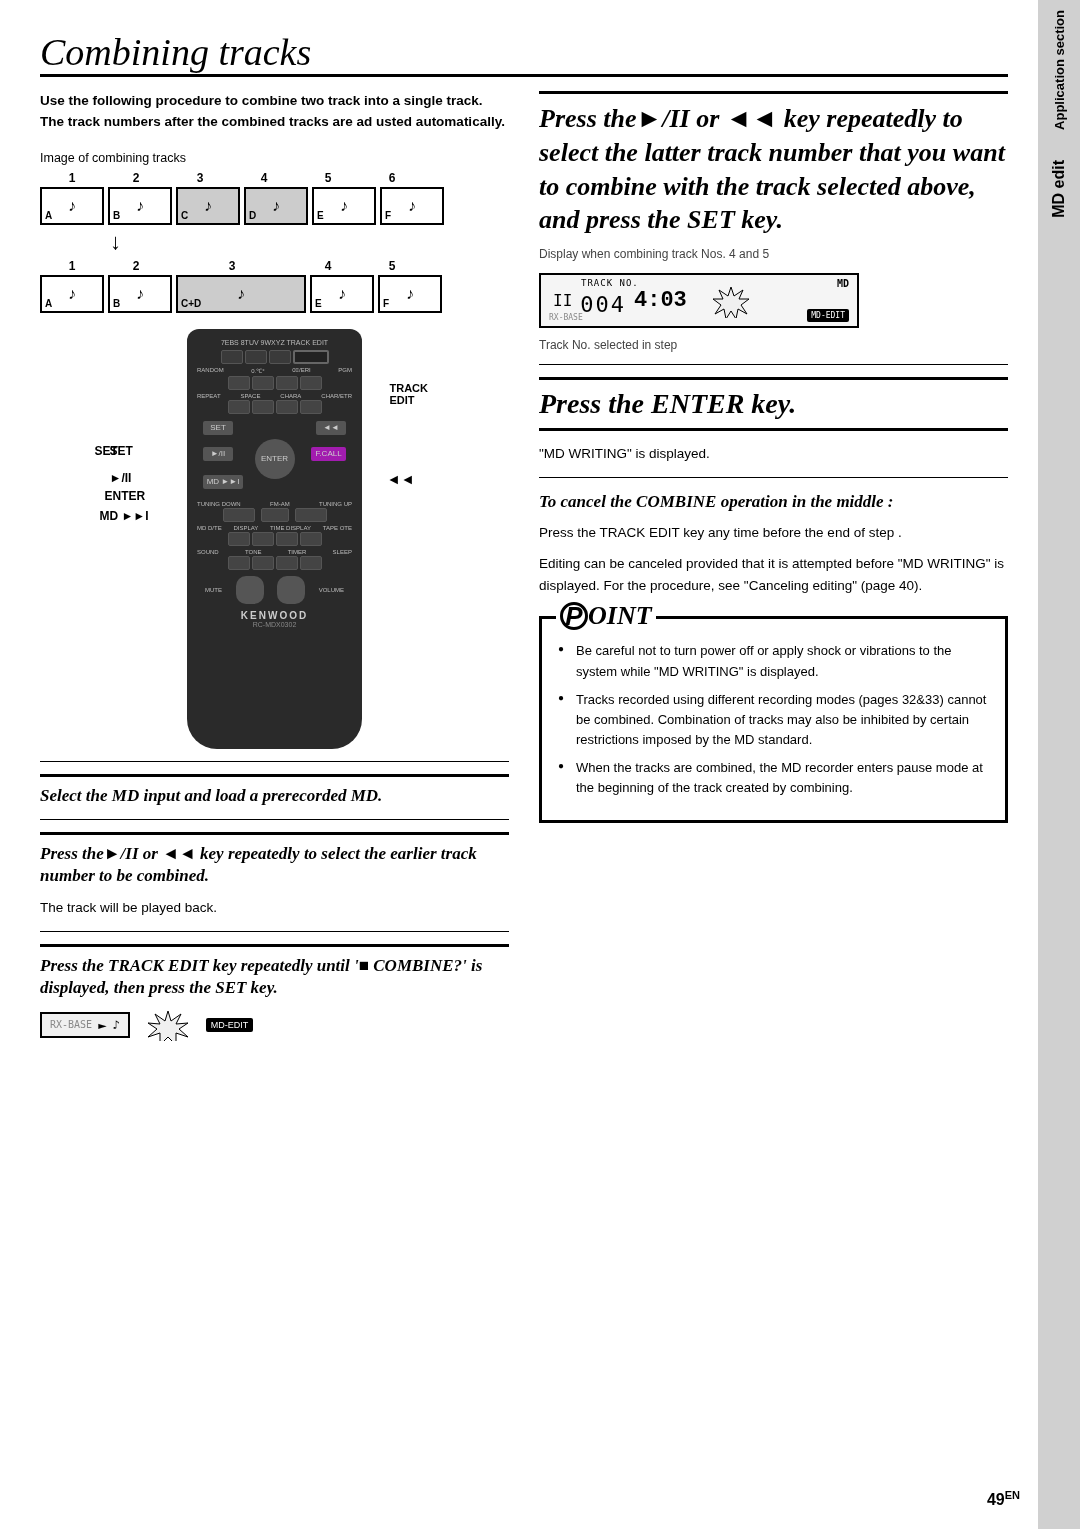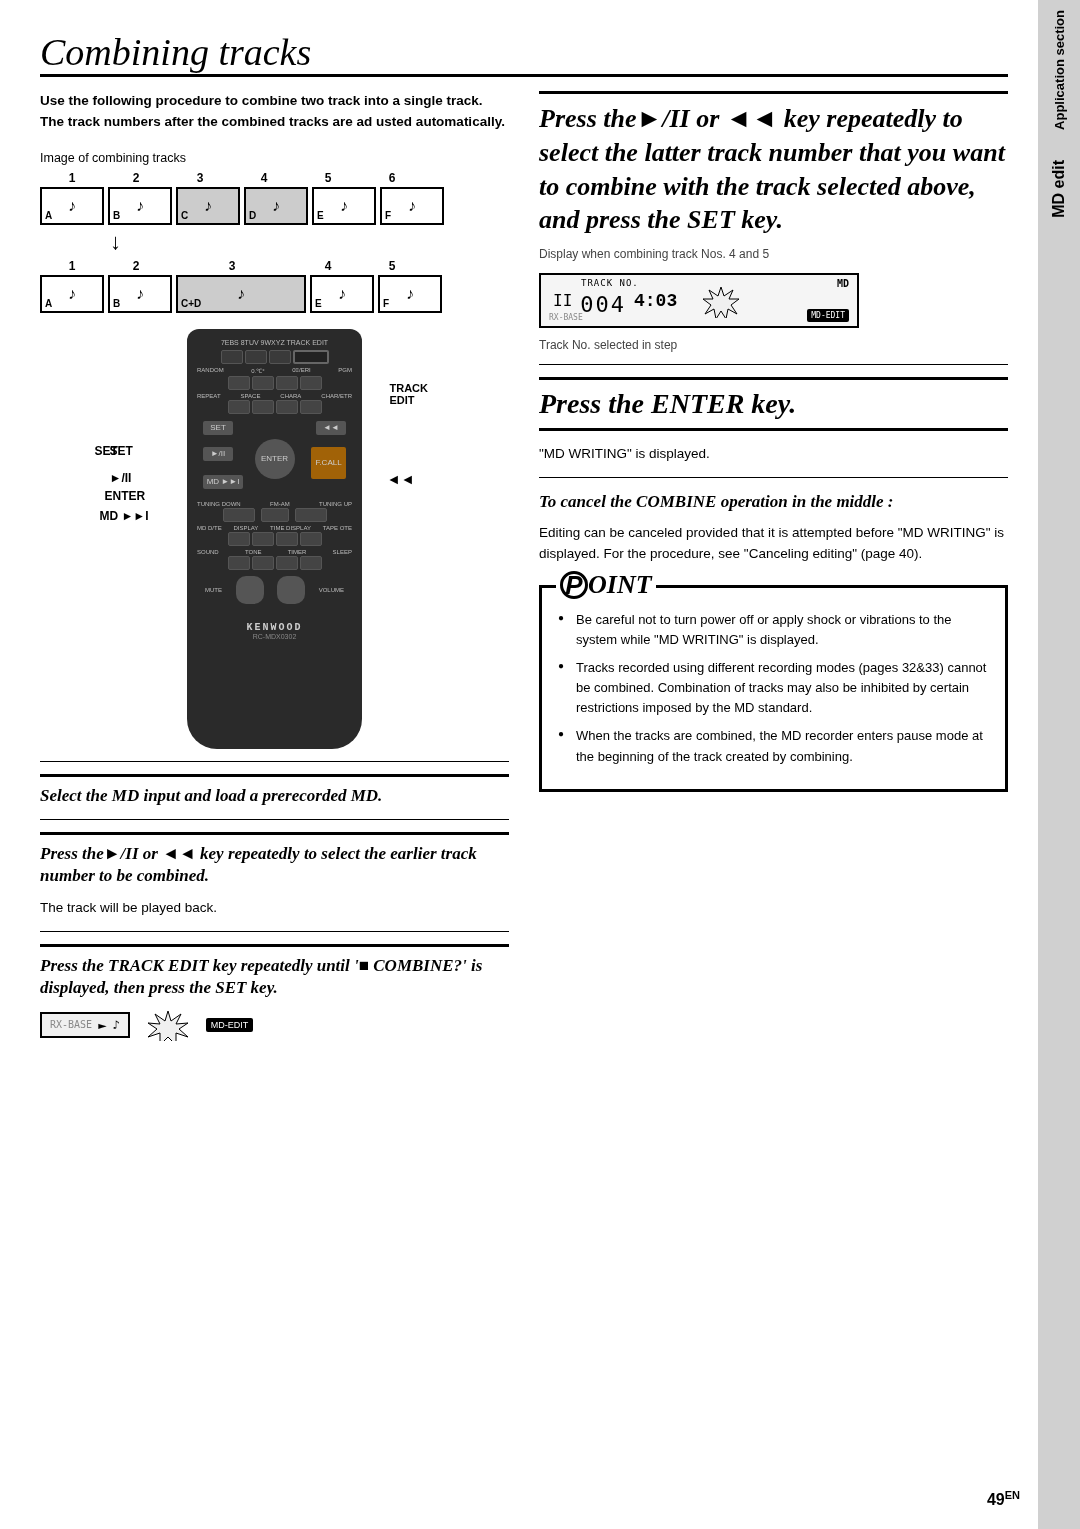--- a/index.html
+++ b/index.html
@@ -166,23 +166,22 @@
       width: 22px;
       height: 14px;
       display: inline-block;
     }
 
     .kenwood-logo {
       color: #ccc;
       font-size: 10px;
       font-weight: bold;
       text-align: center;
-      margin-top: 18px;
+      margin-top: 6px;
       letter-spacing: 2px;
-      font-family: Liberation Mono, monospace;
     }
 
     .remote-model {
       color: #888;
       font-size: 7px;
       text-align: center;
     }
 
     .remote-caption {
       font-size: 13px;
@@ -238,21 +237,21 @@
 
     .display-box .md-label {
       font-size: 10px;
       font-weight: bold;
       position: absolute;
       top: 3px;
       right: 8px;
     }
 
     .display-box .time-val {
-      font-size: 18px;
+      font-size: 22px;
       font-weight: bold;
       font-family: 'Courier New', monospace;
     }
 
     .display-box .md-edit-badge {
       background: #000;
       color: #fff;
       font-size: 8px;
       padding: 2px 4px;
       border-radius: 2px;
@@ -553,21 +552,21 @@
               <div style="position:relative; height:80px; margin-bottom:4px;">
 
                 <div style="position:absolute; left:8px; top:4px; background:#555; border-radius:2px; width:30px; height:14px; font-size:8px; color:#ccc; display:flex; align-items:center; justify-content:center;">SET</div>
 
                 <div style="position:absolute; right:8px; top:4px; background:#555; border-radius:2px; width:30px; height:14px; font-size:8px; color:#ccc; display:flex; align-items:center; justify-content:center;">◄◄</div>
 
                 <div style="position:absolute; left:8px; top:30px; background:#555; border-radius:2px; width:30px; height:14px; font-size:8px; color:#ccc; display:flex; align-items:center; justify-content:center;">►/II</div>
 
                 <div style="position:absolute; left:50%; transform:translateX(-50%); top:22px; background:#555; border-radius:50%; width:40px; height:40px; font-size:8px; color:#ccc; display:flex; align-items:center; justify-content:center;">ENTER</div>
 
-                <div style="position:absolute; right:8px; top:30px; background:#a16207; border-radius:2px; width:35px; height:32px; font-size:8px; color:#ccc; display:flex; align-items:center; justify-content:center;">F.CALL</div>
+                <div style="position:absolute; right:8px; top:30px; background:#a21caf; border-radius:2px; width:35px; height:14px; font-size:8px; color:#ccc; display:flex; align-items:center; justify-content:center;">F.CALL</div>
 
                 <div style="position:absolute; left:8px; top:58px; background:#555; border-radius:2px; width:40px; height:14px; font-size:8px; color:#ccc; display:flex; align-items:center; justify-content:center;">MD ►►I</div>
               </div>
 
               <div style="color:#bbb; font-size:6px; display:flex; justify-content:space-between; margin-bottom:1px; padding:0 2px;">
                 <span>TUNING DOWN</span>
                   <span>FM-AM</span>
                   <span>TUNING UP</span>
               </div>
               <div style="display:flex; justify-content:center; gap:6px; margin-bottom:3px;">
@@ -676,20 +675,21 @@
 
         <div class="press-enter">Press the ENTER key.</div>
 
 
         <p class="body-text">"MD WRITING" is displayed.</p>
 
         <hr class="section-divider">
 
         <div class="cancel-section">
           <p class="italic-heading">To cancel the COMBINE operation in the middle :</p>
+          <p class="body-text">Press the TRACK EDIT key any time before the end of step    .</p>
           <p class="body-text">Editing can be canceled provided that it is attempted before "MD WRITING" is displayed. For the procedure, see "Canceling editing" (page 40).</p>
         </div>
 
         <div class="point-section">
           <div class="point-header">
             <div class="point-title">
               <span class="point-p">P</span>
                 <span style="font-family:Georgia,serif; font-style:italic; font-size:26px; font-weight:bold;">OINT</span>
             </div>
           </div>

